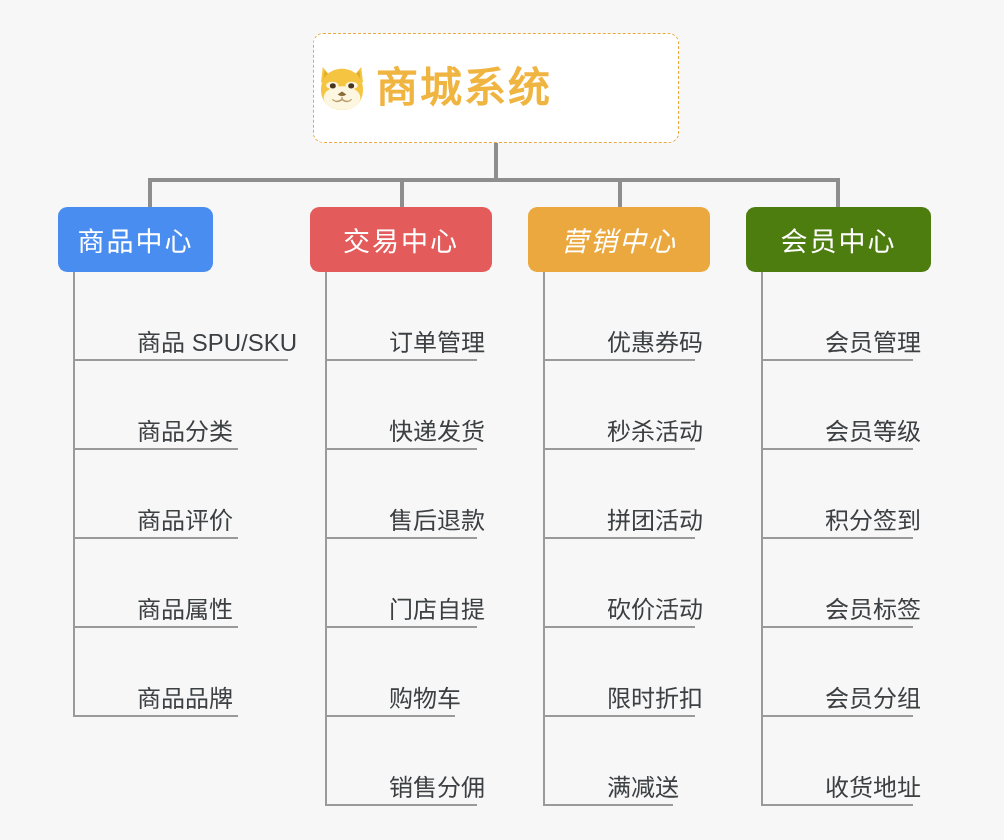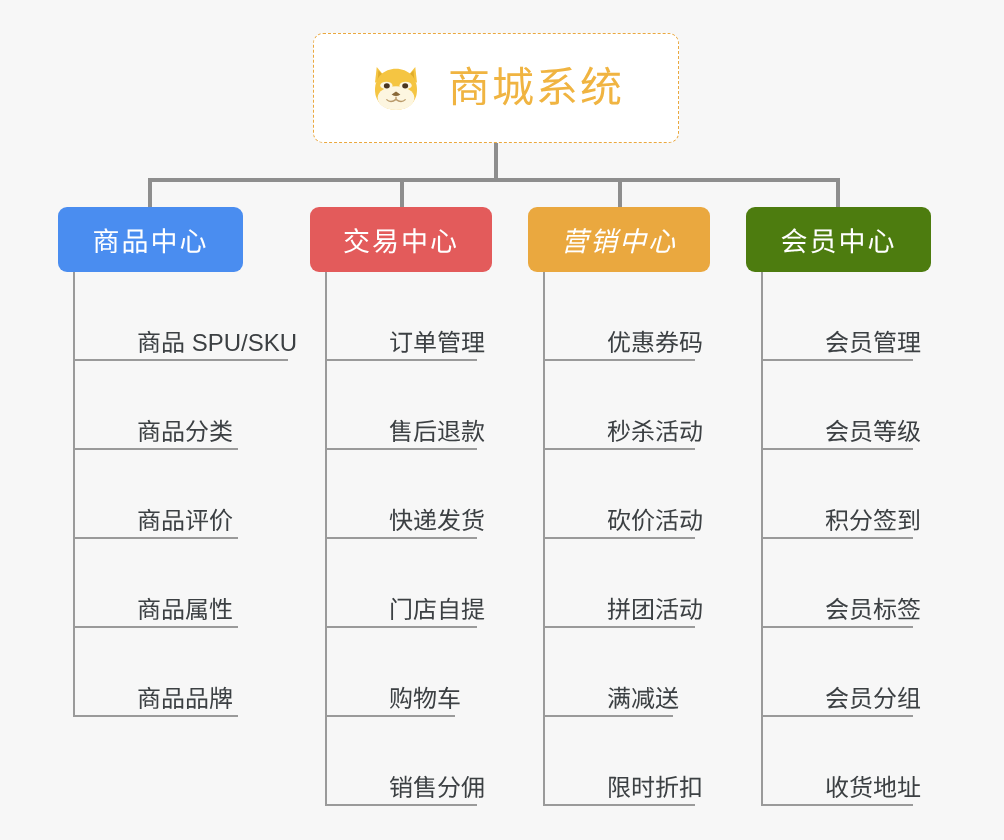--- a/index.html
+++ b/index.html
@@ -27,22 +27,23 @@
     left: 313px;
     top: 33px;
     width: 366px;
     height: 110px;
     box-sizing: border-box;
     background: #ffffff;
     border: 1px dashed #eaa83f;
     border-radius: 10px;
     display: flex;
     align-items: center;
-    justify-content: center;
-    gap: 24px;
+    justify-content: flex-start;
+    gap: 6px;
+    font-weight: bold;
   }
   .root-emoji {
     width: 56px;
     height: 56px;
     flex: 0 0 auto;
     display: block;
   }
   .root-title {
     font-size: 42px;
     color: #f0b441;
@@ -141,21 +142,21 @@
   </div>
 
   <div class="conn conn-v" style="left:494px; top:143px; height:39px;"></div>
   <div class="conn conn-h" style="left:148px; top:178px; width:692px;"></div>
   <div class="conn conn-v" style="left:148px; top:178px; height:30px;"></div>
   <div class="conn conn-v" style="left:400px; top:178px; height:30px;"></div>
   <div class="conn conn-v" style="left:618px; top:178px; height:30px;"></div>
   <div class="conn conn-v" style="left:836px; top:178px; height:30px;"></div>
 
   <div class="branch" style="left:58px; width:185px;">
-    <div class="branch-head" style="background:#4a8df0; width:185px;">
+    <div class="branch-head" style="background:#4a8df0; width:155px;">
       <span>商品中心</span>
     </div>
     <div class="leaf-list">
       <div class="spine"></div>
       <div class="leaf">
           <span class="leaf-line" style="width:215px;"></span>
           <span class="leaf-label">商品 SPU/SKU</span>
         </div>
       <div class="leaf">
           <span class="leaf-line" style="width:165px;"></span>
@@ -181,25 +182,25 @@
       <span>交易中心</span>
     </div>
     <div class="leaf-list">
       <div class="spine"></div>
       <div class="leaf">
           <span class="leaf-line" style="width:152px;"></span>
           <span class="leaf-label">订单管理</span>
         </div>
       <div class="leaf">
           <span class="leaf-line" style="width:152px;"></span>
+          <span class="leaf-label">快递发货</span>
+        </div>
+      <div class="leaf">
+          <span class="leaf-line" style="width:152px;"></span>
           <span class="leaf-label">售后退款</span>
-        </div>
-      <div class="leaf">
-          <span class="leaf-line" style="width:152px;"></span>
-          <span class="leaf-label">快递发货</span>
         </div>
       <div class="leaf">
           <span class="leaf-line" style="width:152px;"></span>
           <span class="leaf-label">门店自提</span>
         </div>
       <div class="leaf">
           <span class="leaf-line" style="width:130px;"></span>
           <span class="leaf-label">购物车</span>
         </div>
       <div class="leaf">
@@ -218,33 +219,33 @@
       <div class="leaf">
           <span class="leaf-line" style="width:152px;"></span>
           <span class="leaf-label">优惠券码</span>
         </div>
       <div class="leaf">
           <span class="leaf-line" style="width:152px;"></span>
           <span class="leaf-label">秒杀活动</span>
         </div>
       <div class="leaf">
           <span class="leaf-line" style="width:152px;"></span>
+          <span class="leaf-label">拼团活动</span>
+        </div>
+      <div class="leaf">
+          <span class="leaf-line" style="width:152px;"></span>
           <span class="leaf-label">砍价活动</span>
         </div>
       <div class="leaf">
           <span class="leaf-line" style="width:152px;"></span>
-          <span class="leaf-label">拼团活动</span>
+          <span class="leaf-label">限时折扣</span>
         </div>
       <div class="leaf">
           <span class="leaf-line" style="width:130px;"></span>
           <span class="leaf-label">满减送</span>
-        </div>
-      <div class="leaf">
-          <span class="leaf-line" style="width:152px;"></span>
-          <span class="leaf-label">限时折扣</span>
         </div>
     </div>
   </div>
 
   <div class="branch" style="left:746px; width:185px;">
     <div class="branch-head" style="background:#4d7c0f; width:185px;">
       <span>会员中心</span>
     </div>
     <div class="leaf-list">
       <div class="spine"></div>

